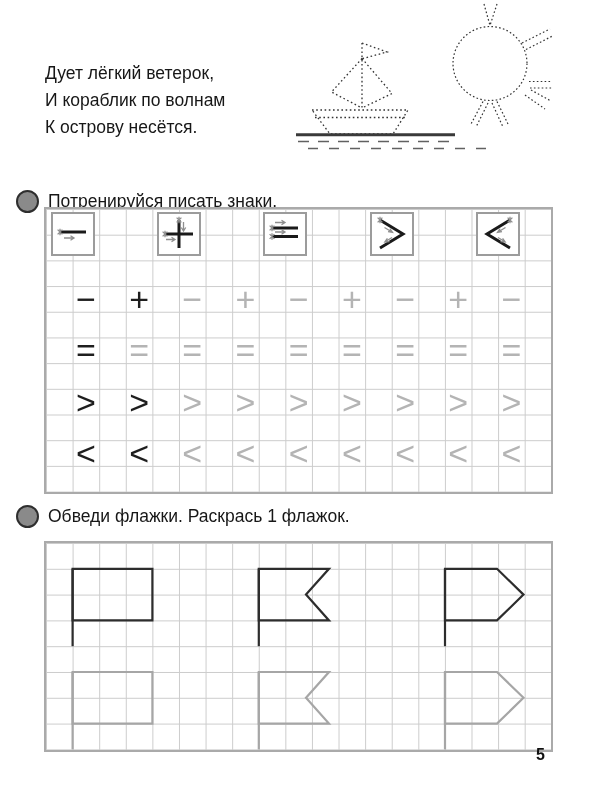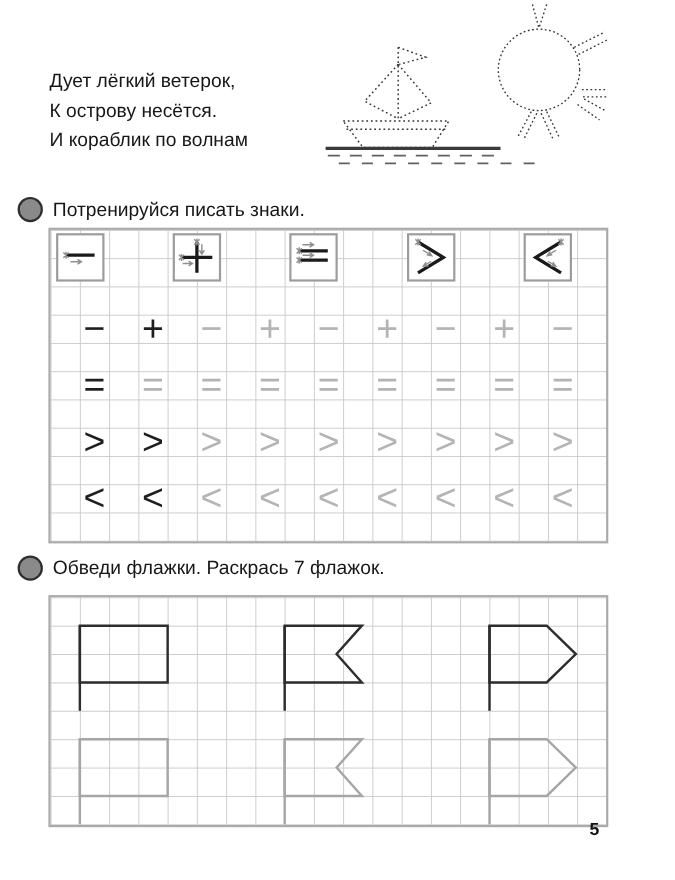--- a/index.html
+++ b/index.html
@@ -30,22 +30,22 @@
   .sym.trace{color:#b4b4b4;}
   .illustration{position:absolute;left:285px;top:0;}
   .flagsvg{position:absolute;left:0;top:0;}
   .page-number{position:absolute;left:536px;top:746px;font-size:16px;font-weight:bold;color:#111;}
 </style>
 </head>
 <body>
 
 <div class="poem">
   <div>Дует лёгкий ветерок,</div>
+  <div>И кораблик по волнам</div>
   <div>К острову несётся.</div>
-  <div>И кораблик по волнам</div>
 </div>
 
 <svg class="illustration" width="300" height="162" viewBox="285 0 300 162">
   <g fill="none" stroke="#333" stroke-width="1.3" stroke-dasharray="1.6 2.6">
     <path d="M362,43 L387,52 L363,58.5"></path>
     <path d="M362,43 V110"></path>
     <path d="M362,58.5 L331.5,92 L362,108 M362,58.5 L392,93.5 L362,108"></path>
     <path d="M312,110 L408,110 L393,134 L330,134 Z M315,117.5 H405"></path>
   </g>
   <g stroke="#3a3a3a" fill="none">
@@ -56,21 +56,21 @@
   <g fill="none" stroke="#333" stroke-width="1.2" stroke-dasharray="1.6 2.3">
     <circle cx="490" cy="63.5" r="37"></circle>
     <path d="M484,4 L490,25.5 M497,4 L490,25.5"></path>
     <path d="M522,43 L550,29 M526,49.5 L552.5,36"></path>
     <path d="M529,81.5 H551 M530,88 H552"></path>
     <path d="M531,90 L551,101 M525,95 L545,109"></path>
     <path d="M488,103 L476,127 M483,101.5 L471,124 M492,103 L503,127 M497,101.5 L508,124"></path>
   </g>
 </svg>
 
-<div class="task-head" style="top:179px;">
+<div class="task-head" style="top:190px;">
   <span class="bullet"></span>
   <span class="label">Потренируйся писать знаки.</span>
 </div>
 
 <div class="grid" id="grid-signs">
     <div class="example-box" style="left: 4.6px;"><svg width="40" height="40" viewBox="0 0 40 40">
         <path fill="none" stroke="#1a1a1a" stroke-width="3" d="M7,18 H33"></path>
         <path fill="none" stroke="#8f8f8f" stroke-width="1.3" d="M4.6,15.6 L9.4,20.4 M9.4,15.6 L4.6,20.4 M7,14.8 L7,21.2"></path>
             <path fill="none" stroke="#8f8f8f" stroke-width="1.3" d="M11,24 H20 M17.5,21.8 L21,24 L17.5,26.2"></path>
       </svg></div>
@@ -133,21 +133,21 @@
     <span class="sym trace" style="left: 186.2px; top: 231.1px;">&lt;</span>
     <span class="sym trace" style="left: 239.4px; top: 231.1px;">&lt;</span>
     <span class="sym trace" style="left: 292.6px; top: 231.1px;">&lt;</span>
     <span class="sym trace" style="left: 345.8px; top: 231.1px;">&lt;</span>
     <span class="sym trace" style="left: 399px; top: 231.1px;">&lt;</span>
     <span class="sym trace" style="left: 452.2px; top: 231.1px;">&lt;</span>
   </div>
 
 <div class="task-head" style="top:505px;">
   <span class="bullet"></span>
-  <span class="label">Обведи флажки. Раскрась 7 флажок.</span>
+  <span class="label">Обведи флажки. Раскрась 1 флажок.</span>
 </div>
 
 <div class="grid" id="grid-flags">
     <svg class="flagsvg" width="505" height="207" viewBox="0 0 505 207">
       <g transform="translate(0,0)" fill="none" stroke="#2d2d2d" stroke-width="2.2" stroke-linejoin="miter">
                  <path d="M26.6,25.8 H106.4 V77.4 H26.6 Z"></path>
         <path d="M26.6,25.8 V103.2"></path>
       </g>
       <g transform="translate(0,0)" fill="none" stroke="#2d2d2d" stroke-width="2.2" stroke-linejoin="miter">
                  <path d="M212.8,25.8 H283 L260,51.6 L283,77.4 H212.8 Z"></path>

